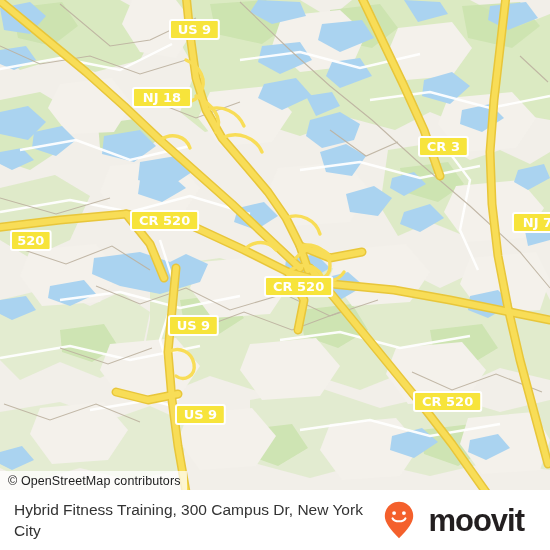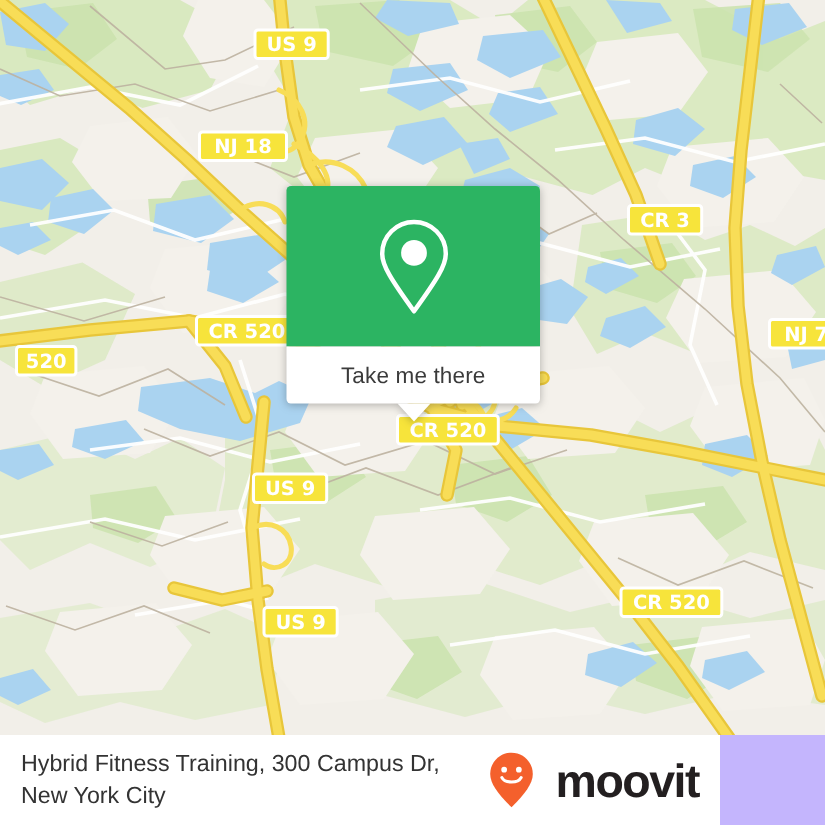--- a/index.html
+++ b/index.html
@@ -87,41 +87,41 @@
     border-left: 11px solid transparent;
     border-right: 11px solid transparent;
     border-top: 12px solid #ffffff;
   }
 
   
   #footer {
     position: absolute;
     left: 0;
     top: 490px;
-    width: 480px;
+    width: 550px;
     height: 60px;
     background: #ffffff;
     display: flex;
     align-items: center;
     z-index: 40;
   }
   #footer-title {
     flex: 1 1 auto;
     padding-left: 14px;
     padding-right: 8px;
     font-size: 15.5px;
     line-height: 21px;
     color: #333333;
     max-width: 400px;
   }
   #footer-logo {
     flex: 0 0 auto;
     display: flex;
     align-items: center;
-    padding-right: 14px;
+    padding-right: 26px;
     gap: 13px;
   }
   #moovit-word {
     font-size: 31px;
     line-height: 31px;
     font-weight: 700;
     color: #231f20;
     letter-spacing: -1px;
     margin-left: 1px;
   }
@@ -380,34 +380,24 @@
               <text x="200.4" y="419" class="shield-text">US 9</text>
             </g>
             <g>
               <rect x="414" y="392" width="67.19999999999999" height="19" rx="2" class="shield-rect"></rect>
               <text x="447.6" y="406" class="shield-text">CR 520</text>
             </g>
           </g>
       </g>
     </svg>
 
-
-    <div id="callout">
-      <div id="callout-top">
-        <svg width="52" height="66" viewBox="0 0 52 66" xmlns="http://www.w3.org/2000/svg">
-          <path d="M26 3 C14.3 3 4.8 12.4 4.8 24.1 C4.8 32 10.6 41.2 26 62.5
-                   C41.4 41.2 47.2 32 47.2 24.1 C47.2 12.4 37.7 3 26 3 Z" fill="none" stroke="#ffffff" stroke-width="3" stroke-linejoin="round"></path>
-          <circle cx="26" cy="23.6" r="8.6" fill="#ffffff"></circle>
-        </svg>
-      </div>
-      <div id="callout-bottom">
-        <span id="callout-label">Take me there</span>
-        <span id="callout-tail"></span>
-      </div>
+    <div class="osm-attrib">
+      <span>© OpenStreetMap contributors</span>
     </div>
+
   </div>
 
   <div id="footer">
     <div id="footer-title">Hybrid Fitness Training, 300 Campus Dr, New York City</div>
     <div id="footer-logo">
       <svg width="30" height="38" viewBox="0 0 30 38" xmlns="http://www.w3.org/2000/svg">
         <path d="M15 0.8 C7.1 0.8 0.8 7.1 0.8 15 C0.8 21.4 6.2 28.6 15 37.2
                  C23.8 28.6 29.2 21.4 29.2 15 C29.2 7.1 22.9 0.8 15 0.8 Z" fill="#f4602c"></path>
         <circle cx="10.1" cy="12.1" r="1.9" fill="#ffffff"></circle>
         <circle cx="19.9" cy="12.1" r="1.9" fill="#ffffff"></circle>

